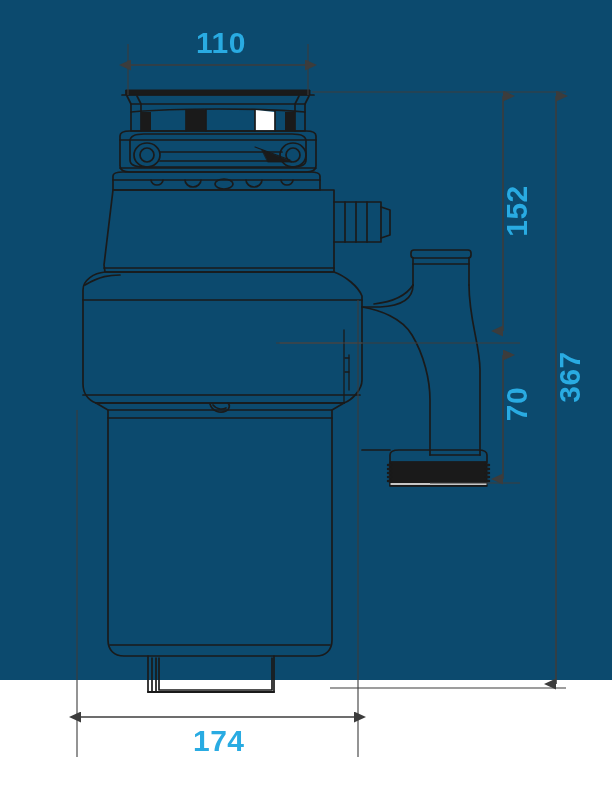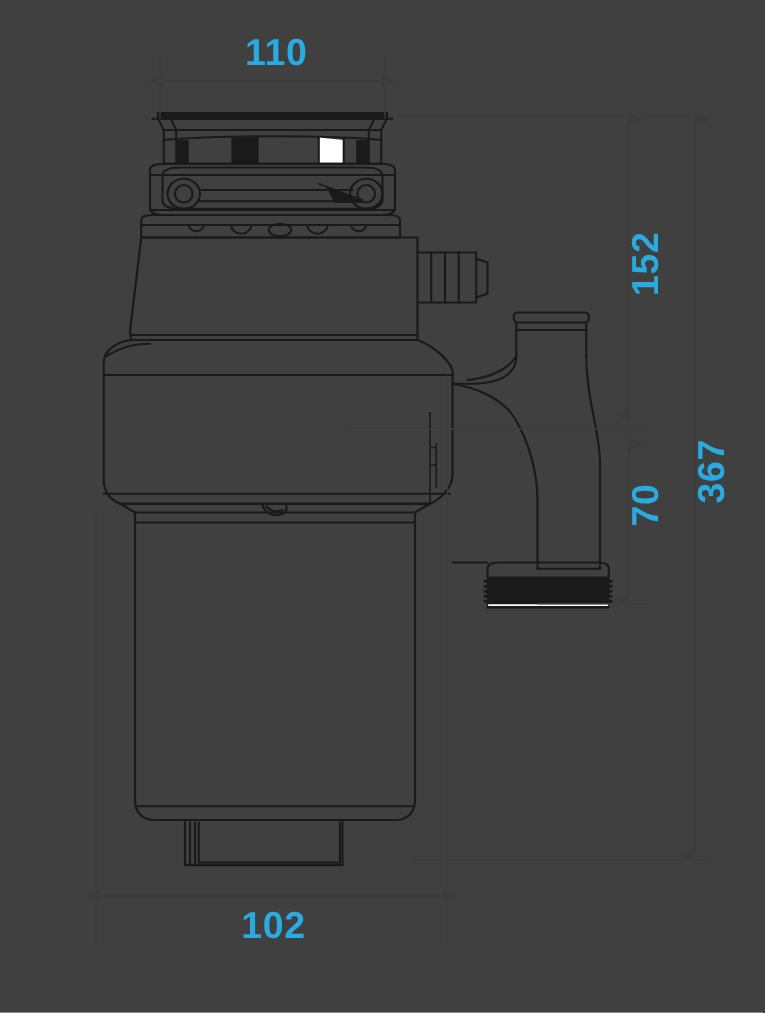--- a/index.html
+++ b/index.html
@@ -9,22 +9,22 @@
   }
   body {
     width: 612px;
     height: 810px;
     font-family: "Liberation Sans", sans-serif;
     overflow: hidden;
   }
   #drawing-root {
     position: relative;
     width: 612px;
-    height: 810px;
-    background: #404040;
+    height: 680px;
+    background: #0c4a6e;
   }
   #tech-svg {
     position: absolute;
     left: 0;
     top: 0;
     width: 612px;
     height: 810px;
     display: block;
   }
   .dim-label {
@@ -219,15 +219,15 @@
   </svg>
 
   <div class="dim-label" style="left:196px; top:28px;">110</div>
 
   <div class="dim-label vert" style="left:487px; top:196px; width:60px; text-align:center;">152</div>
 
   <div class="dim-label vert" style="left:489px; top:389px; width:56px; text-align:center;">70</div>
 
   <div class="dim-label vert" style="left:540px; top:362px; width:60px; text-align:center;">367</div>
 
-  <div class="dim-label" style="left:193px; top:726px;">102</div>
+  <div class="dim-label" style="left:193px; top:726px;">174</div>
 
 </div>
 
 </body></html>

